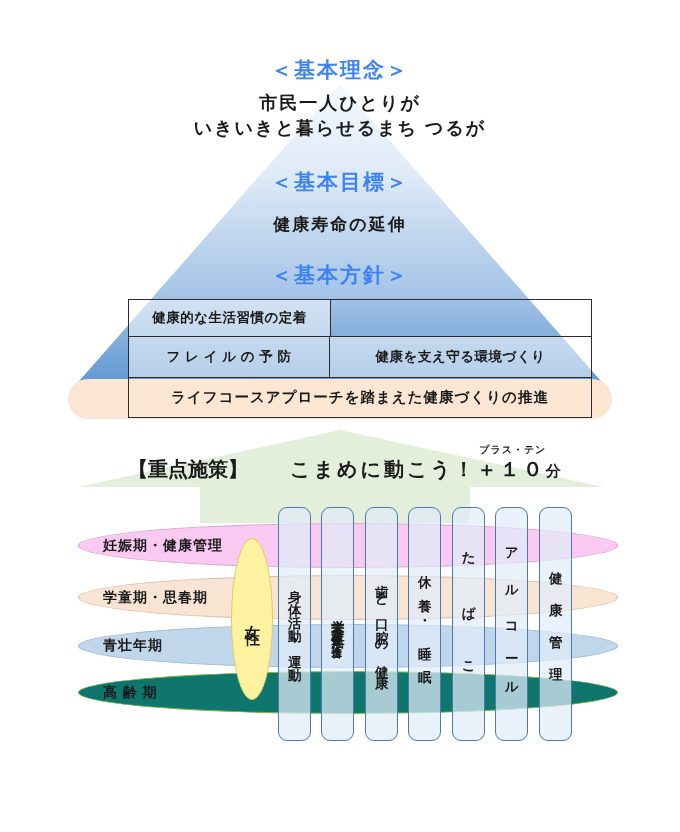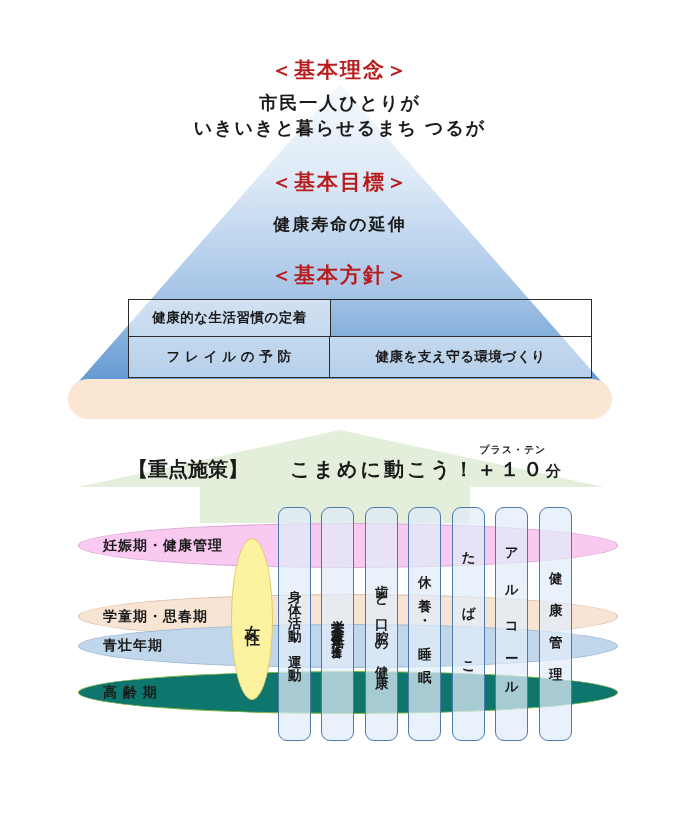--- a/index.html
+++ b/index.html
@@ -8,21 +8,21 @@
     font-family:"Liberation Sans","DejaVu Sans",sans-serif;
     font-weight:700;color:#1a1a1a;
   }
   
   .tri{
     position:absolute;left:73px;top:84px;width:534px;height:304px;z-index:1;
     clip-path:polygon(50% 0,100% 100%,0 100%);
     background:linear-gradient(180deg,#F5F9FD 0%,#DEEAF7 30%,#A7C5E7 68%,#5E96D0 100%);
   }
   .txt{position:absolute;left:0;width:680px;text-align:center;z-index:3;line-height:1.25;}
-  .h-blue{color:#b91c1c;font-size:21px;letter-spacing:2px;}
+  .h-blue{color:#3b82f6;font-size:21px;letter-spacing:2px;}
   .h1{top:57px;}
   .l1{top:92px;font-size:18px;letter-spacing:2px;}
   .l2{top:117px;font-size:18px;letter-spacing:2px;}
   .h2{top:169px;}
   .l3{top:214px;font-size:17px;letter-spacing:2px;}
   .h3{top:262px;}
   
   .banner{
     position:absolute;left:68px;top:379px;width:544px;height:40px;border-radius:20px;
     background:#FBE5D3;z-index:2;
@@ -64,21 +64,21 @@
     font-size:10px;letter-spacing:1px;white-space:nowrap;
   }
   .fun{font-size:15px;}
   
   .stage{
     position:absolute;left:78px;width:540px;border-radius:50%;z-index:2;
     display:flex;align-items:center;box-sizing:border-box;
     padding-left:24px;font-size:14px;letter-spacing:1px;
   }
   .s0{top:523px;height:45px;background:#FAC9F1;border:1px solid #D9A3D2;}
-  .s1{top:594px;height:45px;background:#F8E4D3;border:1px solid #DCBCA4;}
+  .s1{top:575px;height:45px;background:#F8E4D3;border:1px solid #DCBCA4;}
   .s2{top:624px;height:44px;background:#C0D7EB;border:1px solid #9DB6D2;font-family:Liberation Serif, serif;}
   .s3{top:671px;height:43px;background:#0f766e;border:1px solid #7CB63E;}
   
   .female{
     position:absolute;left:231px;top:538px;width:42px;height:162px;border-radius:50%;
     background:#FCF2A0;border:1px solid #DCCB6E;z-index:3;box-sizing:border-box;
     display:flex;align-items:center;justify-content:center;
   }
   .female span{writing-mode:vertical-rl;font-size:15px;letter-spacing:6px;}
   
@@ -118,20 +118,21 @@
   <div class="banner"></div>
 
   <div class="ptable">
     <div class="prow r1">
       <div class="pcell c1">健康的な生活習慣の定着</div>
     </div>
     <div class="prow r2">
       <div class="pcell c1">フ レ イ ル の 予 防</div>
       <div class="pcell c2">健康を支え守る環境づくり</div>
     </div>
+    <div class="prow merged">ライフコースアプローチを踏まえた健康づくりの推進</div>
   </div>
 
   <div class="arrow"></div>
 
   <div class="priority">
     <span class="p-label">【重点施策】</span>
     <span class="slogan"><span>こまめに動こう！</span><span class="plusten"><span class="rubytxt">プラス・テン</span><span>＋１０</span></span><span class="fun">分</span></span>
   </div>
 
   <div class="stage s0">

